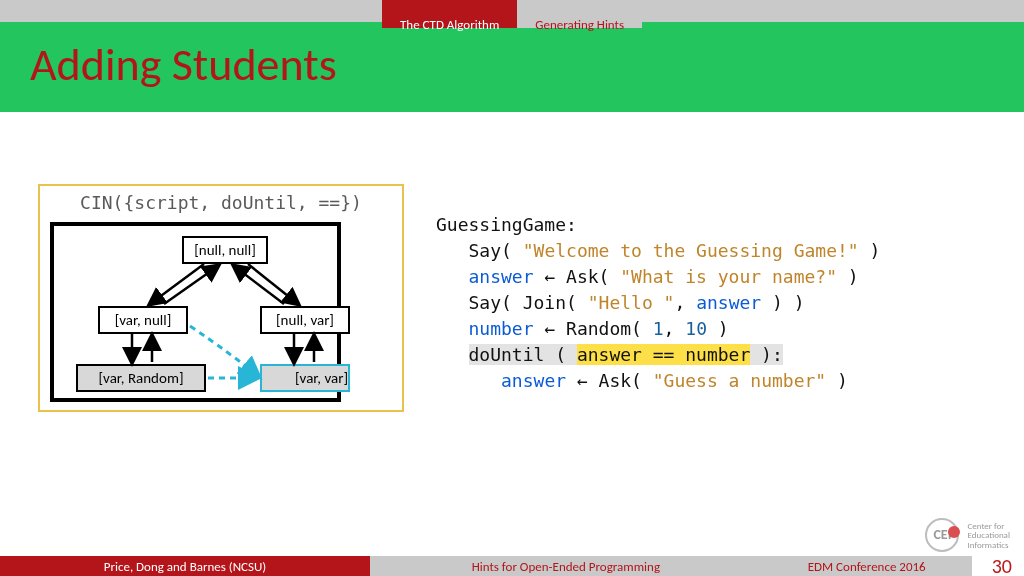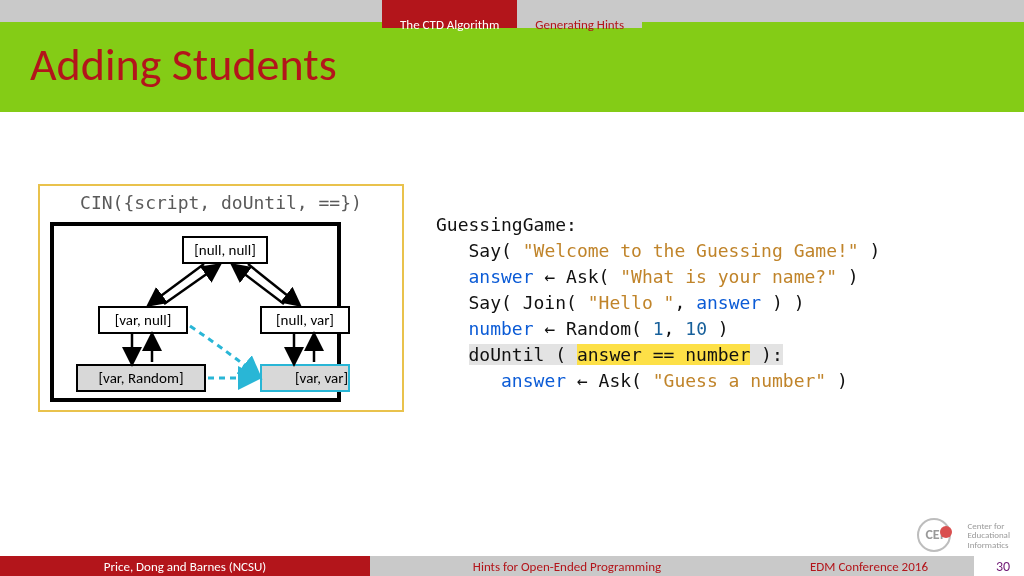--- a/index.html
+++ b/index.html
@@ -26,21 +26,21 @@
     font-size: 13px;
     line-height: 22px;
     font-weight: 400;
   }
   .tab.active { background: #b3151b; color: #fff; }
   .tab.inactive { background: #c9c9c9; color: #b3151b; }
 
   
   .title-bar {
     width: 100%;
-    background: #84cc16;
+    background: #22c55e;
     padding: 14px 30px 20px;
   }
   .title-bar h1 {
     font-size: 46px;
     font-weight: 400;
     color: #b3151b;
   }
 
   
   .main {
@@ -120,34 +120,34 @@
     height: 20px;
     background: #c9c9c9;
     display: flex;
     font-size: 13px;
     color: #fff;
   }
   .footer .seg { display:flex; align-items:center; justify-content:center; padding:0 12px; }
   .footer .seg.red   { background:#b3151b; flex:0 0 370px; }
   .footer .seg.mid   { color:#b3151b; flex:1; }
   .footer .seg.right { color:#b3151b; flex:0 0 210px; }
-  .footer .seg.num   { background:#fff; color:#701a75; flex:0 0 50px; font-size:14px;padding-left:20px; }
+  .footer .seg.num   { background:#fff; color:#b91c1c; flex:0 0 50px; font-size:20px;padding-left:20px; }
 
   
   .logo {
     position: absolute;
     right: 14px;
     bottom: 24px;
     font-size: 10px;
     color: #9a9a9a;
     line-height: 1;
     text-align: left;
     display: flex;
     align-items: center;
-    gap: 16px;
+    gap: 8px;
   }
   .logo-mark {
     width: 34px; height: 34px;
     border: 2px solid #bdbdbd;
     border-radius: 50%;
     display:flex; align-items:center; justify-content:center;
     font-weight:700; font-size:14px; color:#9a9a9a;
     position: relative;
   }
   .logo-mark::after{

